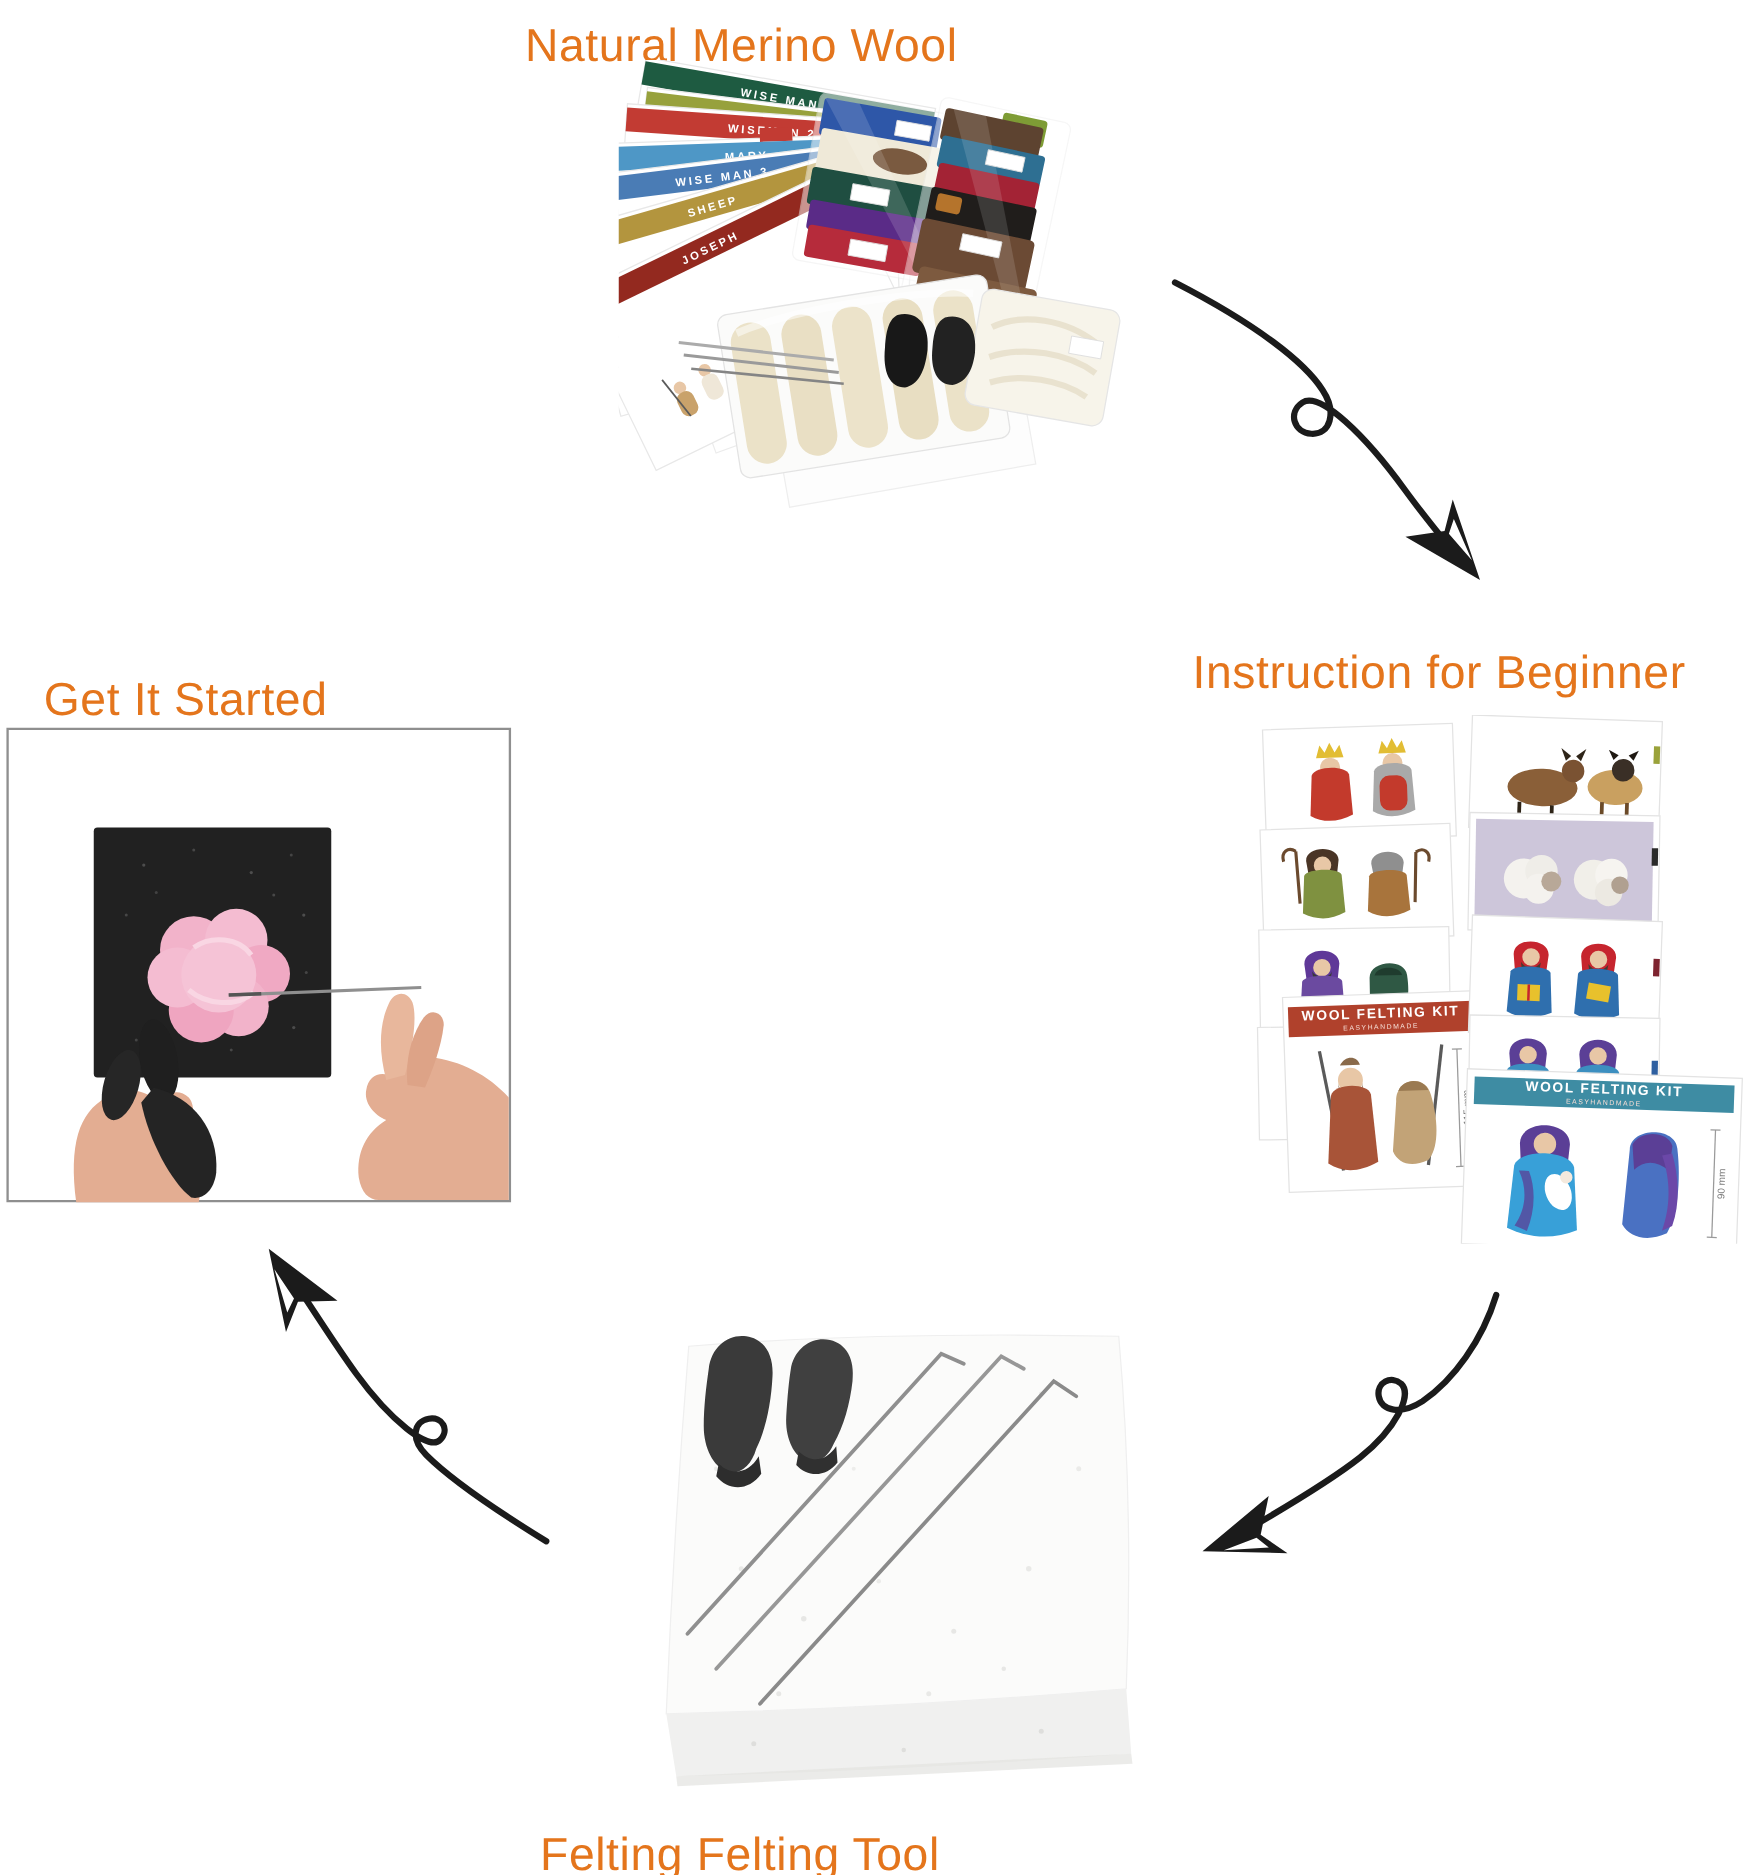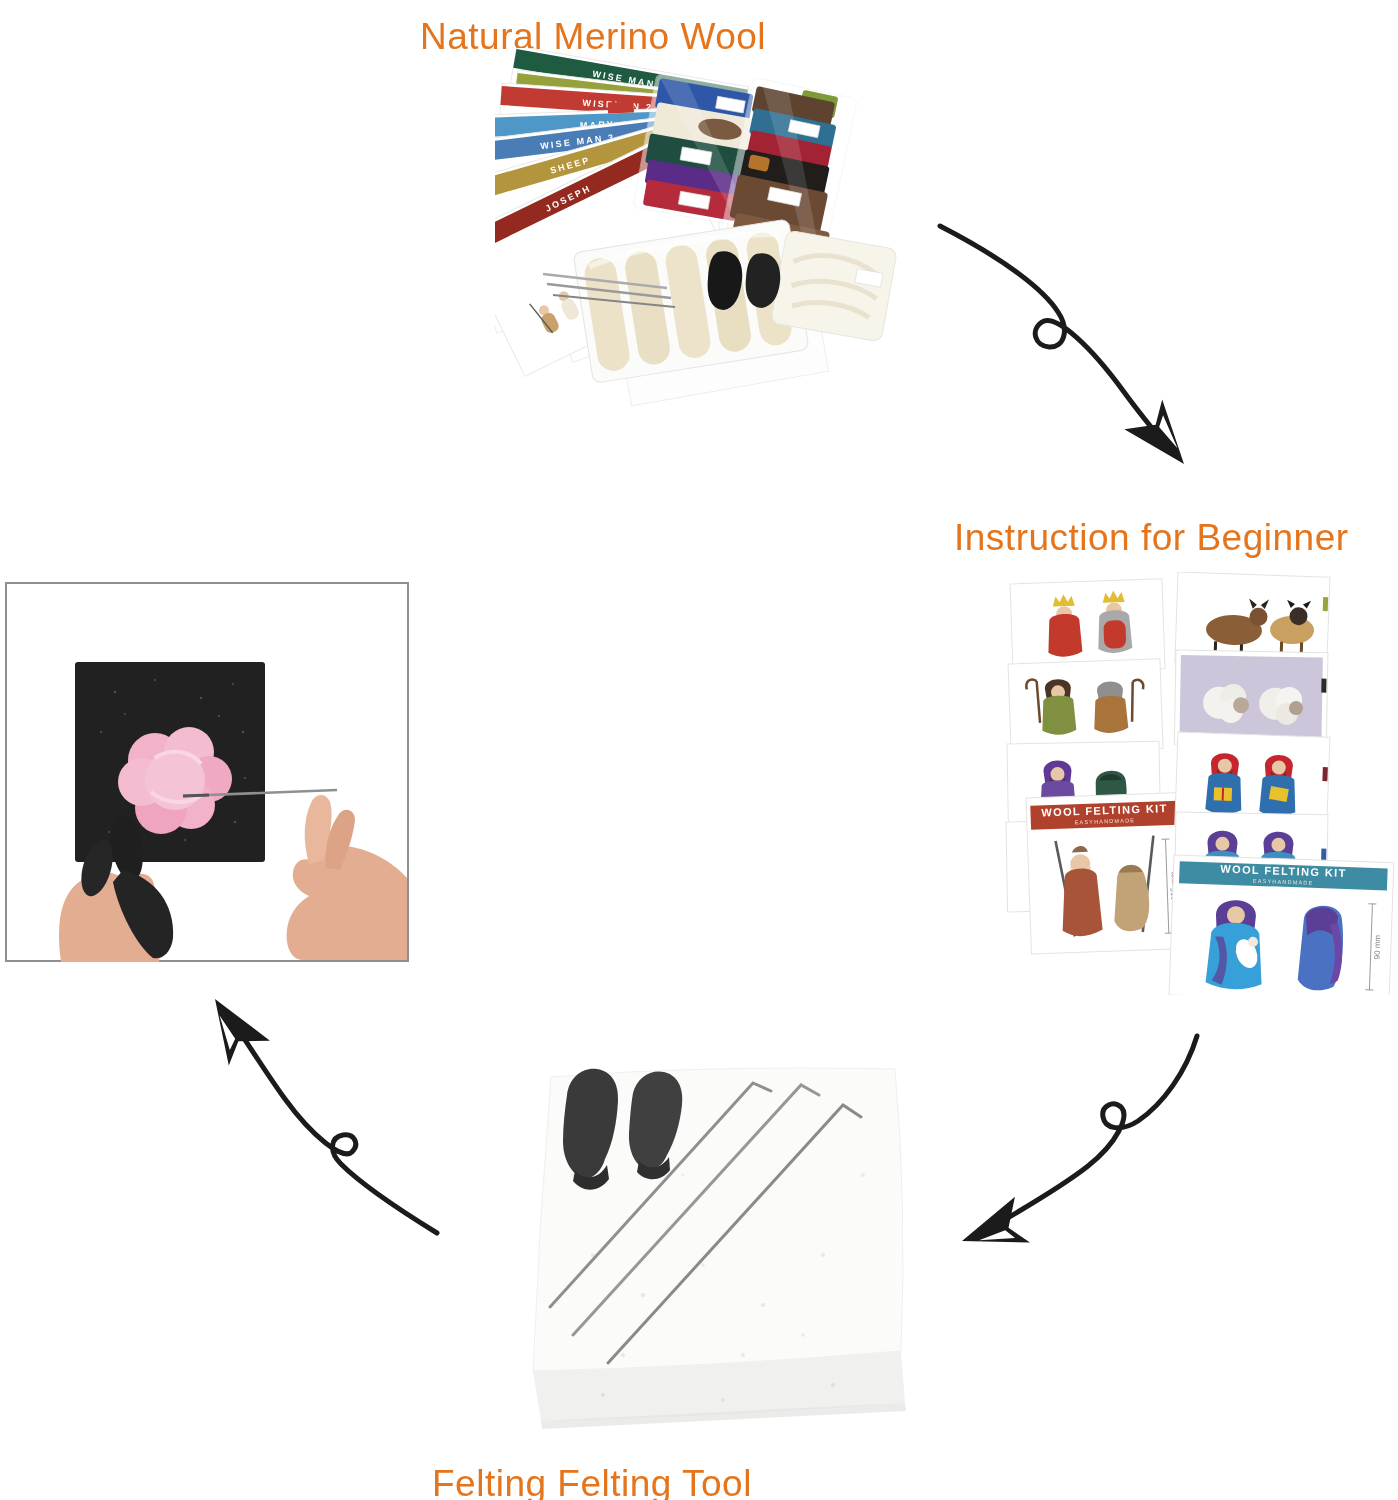--- a/index.html
+++ b/index.html
@@ -18,20 +18,21 @@
   .card{fill:#ffffff;stroke:#e3e3e3;stroke-width:1;}
   .lbl{fill:#ffffff;stroke:#dedede;stroke-width:.7;}
 </style>
 </head>
 <body>
 
 <div class="canvas">
 
   <div class="sec-title" style="left: 420px; top: 0px; width: 560px; color: rgb(228, 117, 28);">Natural Merino Wool</div>
   <div class="sec-title" style="left: 954px; top: 501px; width: 458px; color: rgb(228, 117, 28);">Instruction for Beginner</div>
+  <div class="sec-title" style="left: 35px; top: 523px; width: 340px; color: rgb(228, 117, 28);">Get It Started</div>
   <div class="sec-title" style="left: 432px; top: 1447px; width: 540px; color: rgb(228, 117, 28);">Felting Felting Tool</div>
 
   <svg class="photo" style="left:495px;top:48px;" width="410" height="365" viewBox="0 0 410 365">
 
     <g transform="translate(18,150) rotate(-20)">
       <rect width="150" height="175" fill="#ffffff" stroke="#ececec"></rect>
       <rect x="14" y="96" width="92" height="2" fill="#dcdcdc"></rect>
         <rect x="14" y="106" width="104" height="2" fill="#e2e2e2"></rect>
       <rect x="14" y="116" width="84" height="2" fill="#e2e2e2"></rect>
         <rect x="14" y="126" width="98" height="2" fill="#e6e6e6"></rect>

